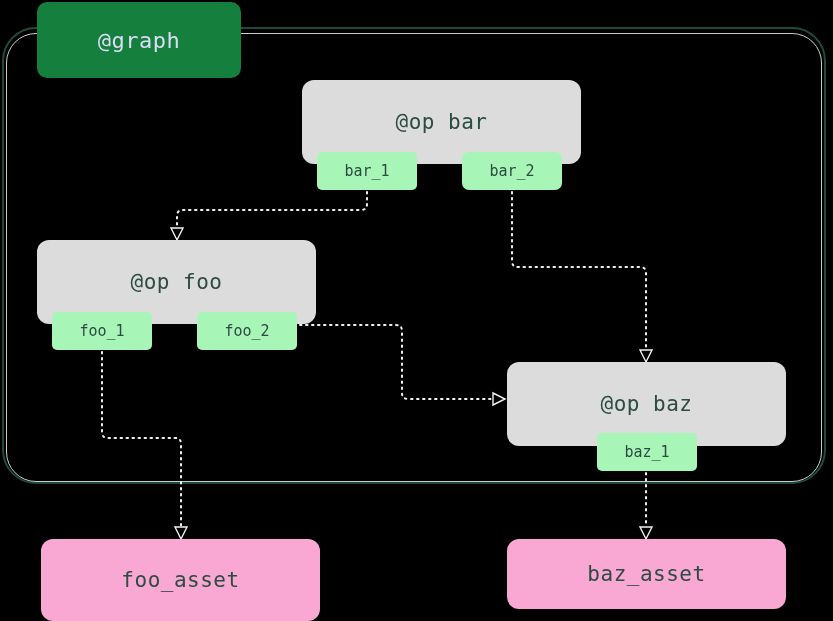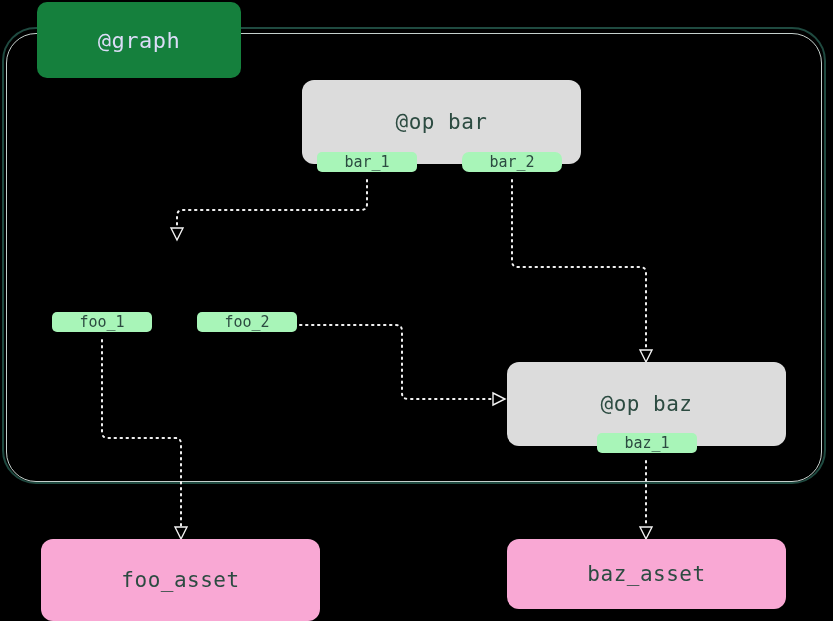--- a/index.html
+++ b/index.html
@@ -74,21 +74,21 @@
     letter-spacing: 0.5px;
     box-sizing: border-box;
   }
   .op-bar  { left: 302px; top: 80px;  width: 279px; height: 84px; }
   .op-foo  { left: 37px;  top: 240px; width: 279px; height: 84px; }
   .op-baz  { left: 507px; top: 362px; width: 279px; height: 84px; }
 
   
   .port {
     position: absolute;
-    height: 20px;
+    height: 38px;
     background: #a8f5b8;
     border-radius: 5px;
     display: flex;
     align-items: center;
     justify-content: center;
     color: #2c4b41;
     font-size: 15px;
     padding: 0 12px;
     box-sizing: border-box;
     white-space: nowrap;
@@ -166,20 +166,23 @@
   <div class="op-node op-bar">
     <span>@op bar</span>
   </div>
   <div class="port port-bar1">
     <span>bar_1</span>
   </div>
   <div class="port port-bar2">
     <span>bar_2</span>
   </div>
 
+  <div class="op-node op-foo">
+    <span>@op foo</span>
+  </div>
   <div class="port port-foo1">
     <span>foo_1</span>
   </div>
   <div class="port port-foo2">
     <span>foo_2</span>
   </div>
 
   <div class="op-node op-baz">
     <span>@op baz</span>
   </div>

